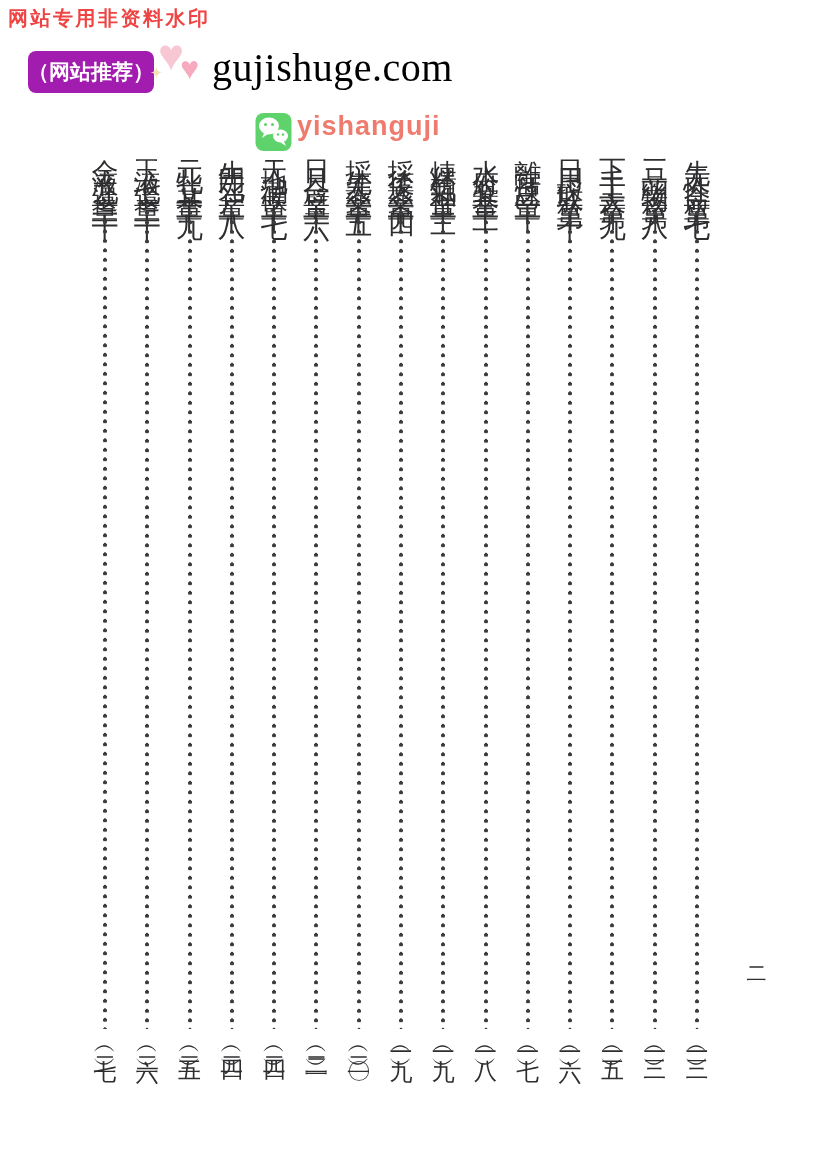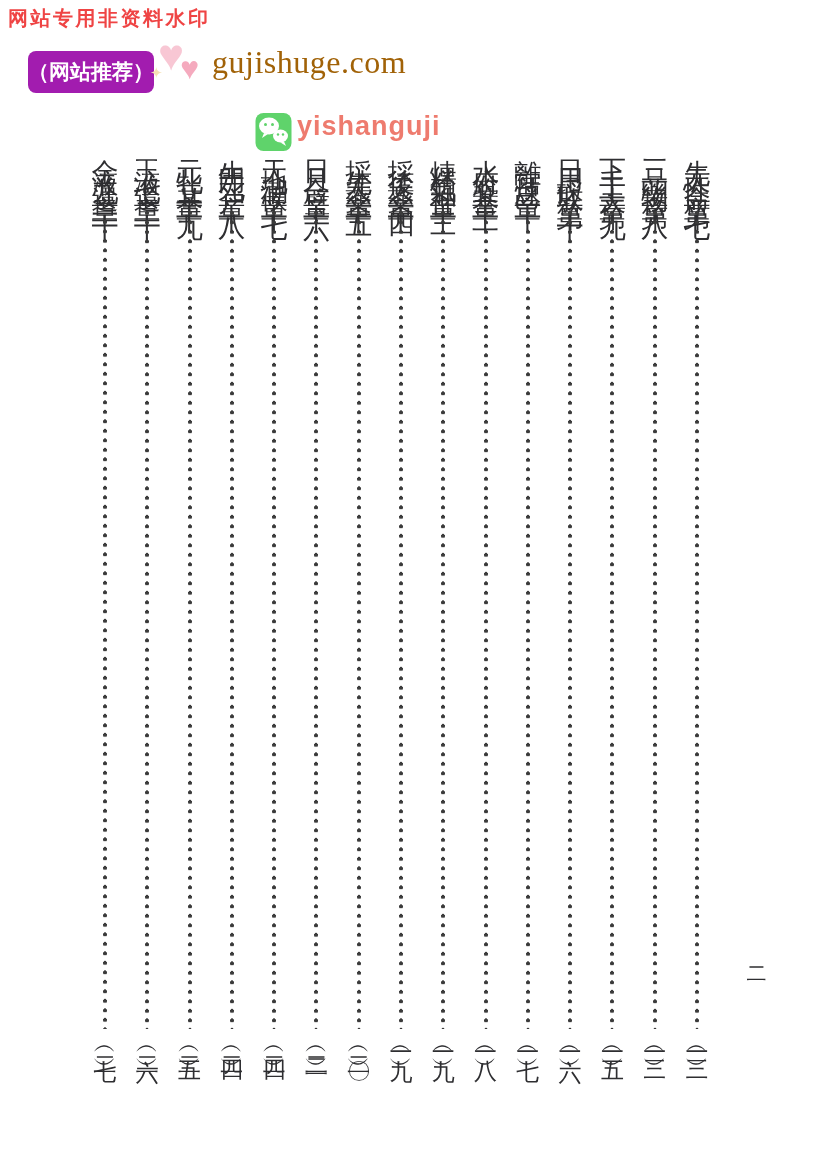--- a/index.html
+++ b/index.html
@@ -27,21 +27,21 @@
     font-family: "Liberation Sans", "DejaVu Sans", sans-serif;
     display: flex; align-items: center; justify-content: center;
     white-space: nowrap;
   }
   .hearts { position: absolute; left: 150px; top: 34px; width: 64px; height: 62px; }
   .hearts .h1 { position: absolute; left: 8px; top: -4px; font-size: 44px; color: #f8c7d4; }
   .hearts .h2 { position: absolute; left: 30px; top: 16px; font-size: 32px; color: #f5aabe; }
   .hearts .sp { position: absolute; left: 0px;  top: 30px; font-size: 15px; color: #f6e2b4; }
   .site-domain {
     position: absolute; left: 212px; top: 44px;
-    font-size: 32px; color: #a16207; letter-spacing: 0.5px;
+    font-size: 40px; color: #000000; letter-spacing: 0.5px;
   }
   .wechat {
     position: absolute; left: 255px; top: 111px;
     width: 37px; height: 41px;
   }
   .handle {
     position: absolute; left: 297px; top: 111px;
     font-family: "Liberation Sans", "DejaVu Sans", sans-serif;
     font-weight: bold; 
     font-size: 27px; color: #ee7b6e; letter-spacing: 1px;

